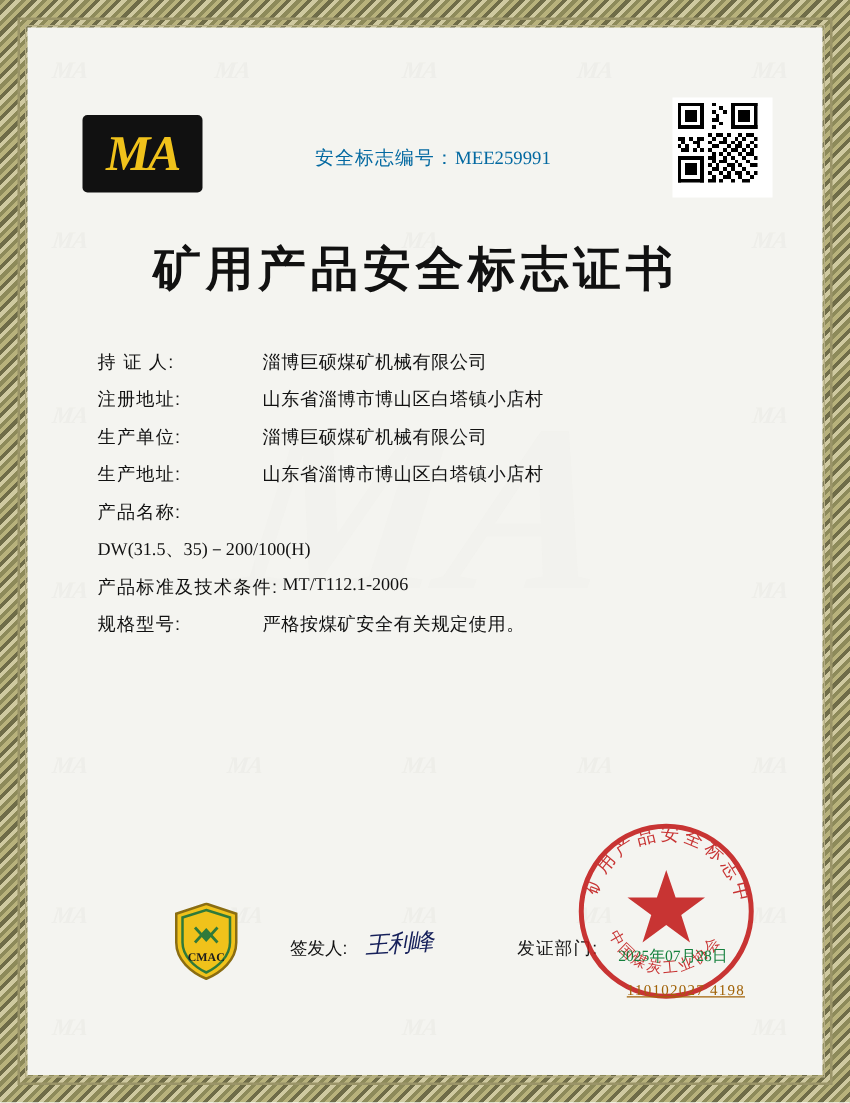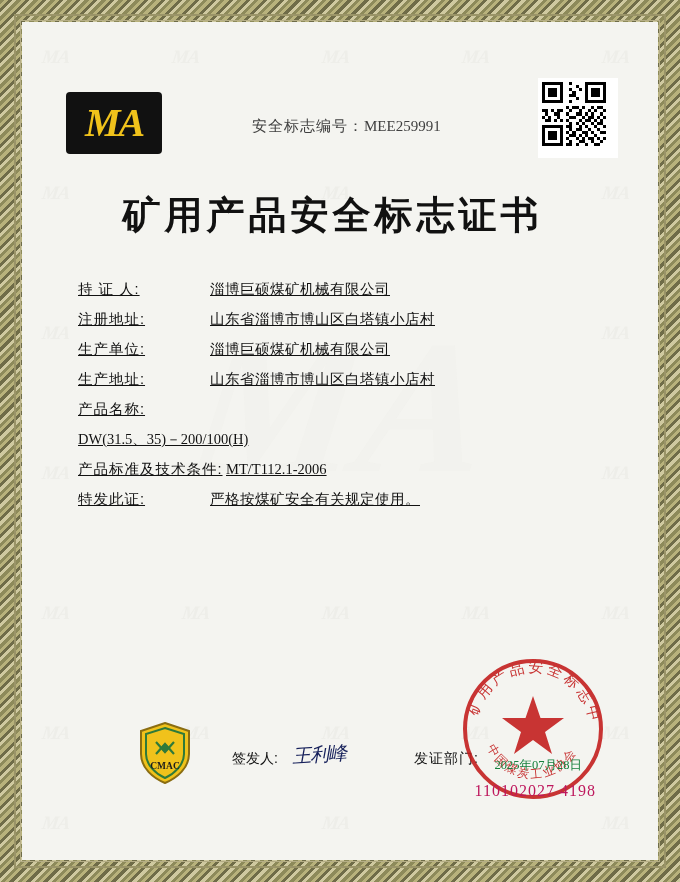--- a/index.html
+++ b/index.html
@@ -86,21 +86,21 @@
   .qr{
     position:absolute;right:40px;top:56px;
     width:72px;height:72px;
     background:#fff;padding:4px;
     z-index:5;
   }
   .qr svg{display:block;}
 
   .serial{
     position:absolute;left:230px;top:95px;
-    font-size:15px;color:#404040;
+    font-size:15px;color:#0369a1;
     z-index:5;
     letter-spacing:1px;
   }
   .serial .num{font-family:"Liberation Serif",serif;letter-spacing:0;}
 
   .title{
     position:absolute;left:0;right:15px;top:168px;
     text-align:center;
     font-size:38px;
     font-weight:bold;
@@ -109,25 +109,24 @@
     font-family:"DejaVu Sans","Liberation Sans",sans-serif;
     z-index:5;
   }
 
   .fields{
     position:absolute;left:56px;right:40px;top:258px;
     z-index:5;
   }
   .row{
     display:flex;
-    align-items:center;
+    align-items:flex-start;
     margin-bottom:11px;
     font-size:14.5px;
     color:#111;
-    text-decoration:underline;
   }
   .lbl{
     width:132px;
     flex:0 0 132px;
     letter-spacing:1px;
     white-space:nowrap;
   }
   .lbl.wide{width:148px;flex:0 0 148px;}
   .val{
     flex:1;
@@ -181,23 +180,24 @@
     z-index:7;
     opacity:.88;
   }
   .seal-date{
     position:absolute;right:76px;bottom:86px;
     font-size:12.5px;color:#15803d;z-index:8;
     font-family:"Liberation Serif",serif;
   }
   .seal-code{
     position:absolute;right:62px;bottom:60px;
-    font-size:16px;color:#be185d;z-index:8;
+    font-size:12px;color:#a16207;z-index:8;
     font-family:"Liberation Serif",serif;
     letter-spacing:1px;
+    text-decoration:underline;
   }
 </style>
 </head>
 <body>
 
 <div class="cert">
   <div class="inner-border"></div>
   <div class="inner-border2"></div>
 
   <div class="paper">
@@ -374,21 +374,21 @@
       <div class="row">
         <div class="val mono">DW(31.5、35)－200/100(H)</div>
       </div>
 
       <div class="row">
         <div class="lbl wide">产品标准及技术条件:</div>
         <div class="val mono">MT/T112.1-2006</div>
       </div>
 
       <div class="row">
-        <div class="lbl">特发此证:</div>
+        <div class="lbl">规格型号:</div>
         <div class="val">严格按煤矿安全有关规定使用。</div>
       </div>
 
       <div class="row date">
       </div>
 
 
     </div>
 
 

